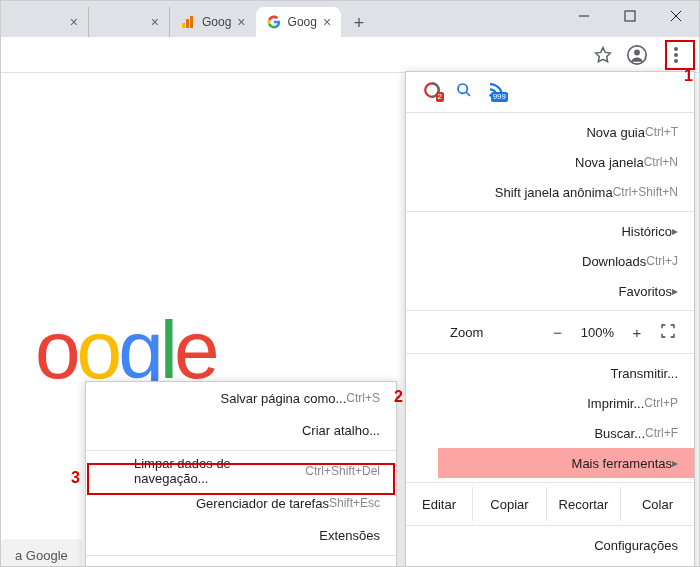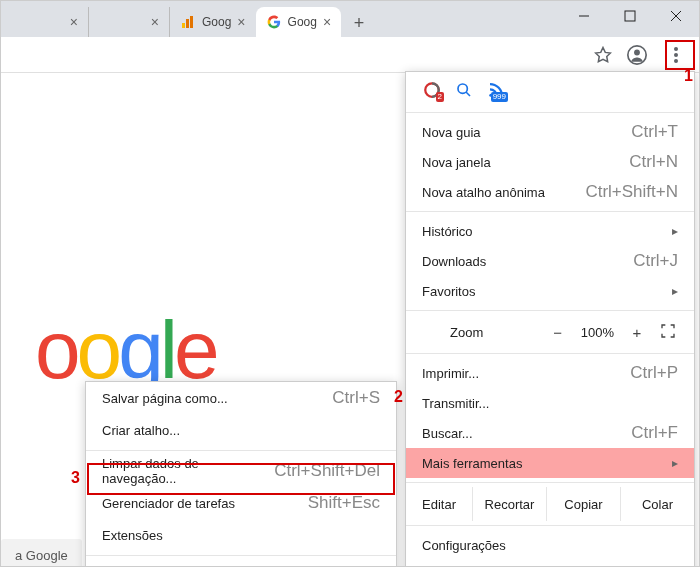--- a/index.html
+++ b/index.html
@@ -31,23 +31,23 @@
   
   
   .content { position:absolute; left:0; top:72px; right:0; bottom:0; overflow:hidden;}
   .google-logo { position:absolute; left:0; top:230px; font-size:82px; font-weight:400; letter-spacing:-4px; font-family:Arial,sans-serif;margin-left:34px;}
   .google-logo span{ display:inline-block;}
   .g1{color:#4285F4;} .g2{color:#EA4335;} .g3{color:#FBBC05;} .g5{color:#34A853;} .g6{color:#EA4335;}
   .footer-btn { position:absolute; left:0; top:466px; background:#f2f2f2; color:#555; font-size:13px; padding:9px 14px; border-radius:3px;}
   
   
   .menu { position:absolute; top:70px; right:4px; width:290px; background:#fff; border:1px solid #ccc; box-shadow:0 2px 10px rgba(0,0,0,0.2); font-size:13px; color:#222; }
-  .menu-row { height:30px; display:flex; align-items:center; padding:0 16px; justify-content:space-between;}
+  .menu-row { height:30px; display:flex; align-items:center; padding:0 16px; justify-content:flex-end;margin-left:32px;}
   .menu-row.hover { background:#fca5a5;}
-  .menu-row .shortcut { color:#888; font-size:17px;}
+  .menu-row .shortcut { color:#888; font-size:12px;}
   .menu-row .arrow { color:#666; font-size:12px;}
   .menu-sep { height:1px; background:#e5e5e5; margin:4px 0;}
   .menu-icons-row { height:36px; display:flex; align-items:center; gap:12px; padding:0 16px;}
   .ext-icon { width:20px; height:20px; display:flex; align-items:center; justify-content:center; position:relative;}
   .badge { position:absolute; bottom:-2px; right:-2px; background:#d32f2f; color:#fff; font-size:8px; padding:0 2px; border-radius:2px; line-height:10px;}
   .badge.blue{background:#1a73e8;margin-top:28px;}
   .zoom-row { height:34px; display:flex; align-items:center; padding:0 16px;}
   .zoom-row .lbl{flex:1;margin-left:28px;}
   .zoom-ctrl{display:flex; align-items:center; gap:14px;}
   .zoom-btn{width:18px; text-align:center; color:#444; font-size:15px;}
@@ -171,21 +171,21 @@
   <div class="menu-sep"></div>
   <div class="menu-row">
       <span>Nova guia</span>
       <span class="shortcut">Ctrl+T</span>
     </div>
   <div class="menu-row">
       <span>Nova janela</span>
       <span class="shortcut">Ctrl+N</span>
     </div>
   <div class="menu-row">
-      <span>Nova atalho anônima</span>
+      <span>Shift janela anônima</span>
       <span class="shortcut">Ctrl+Shift+N</span>
     </div>
   <div class="menu-sep"></div>
   <div class="menu-row">
       <span>Histórico</span>
       <span class="arrow">▸</span>
     </div>
   <div class="menu-row">
       <span>Downloads</span>
       <span class="shortcut">Ctrl+J</span>
@@ -201,39 +201,39 @@
       <span class="zoom-btn">−</span>
       <span>100%</span>
       <span class="zoom-btn">+</span>
       <span class="fullscr"><svg width="16" height="16" viewBox="0 0 24 24" fill="none" stroke="#444" stroke-width="2">
             <path d="M3 8V3h5M21 8V3h-5M3 16v5h5M21 16v5h-5"></path>
           </svg></span>
     </div>
   </div>
   <div class="menu-sep"></div>
   <div class="menu-row">
+      <span>Transmitir...</span>
+    </div>
+  <div class="menu-row">
       <span>Imprimir...</span>
       <span class="shortcut">Ctrl+P</span>
-    </div>
-  <div class="menu-row">
-      <span>Transmitir...</span>
     </div>
   <div class="menu-row">
       <span>Buscar...</span>
       <span class="shortcut">Ctrl+F</span>
     </div>
   <div class="menu-row hover">
       <span>Mais ferramentas</span>
       <span class="arrow">▸</span>
     </div>
   <div class="menu-sep"></div>
   <div class="edit-row">
     <span class="lbl">Editar</span>
+    <span class="seg">Copiar</span>
     <span class="seg">Recortar</span>
-    <span class="seg">Copiar</span>
     <span class="seg">Colar</span>
   </div>
   <div class="menu-sep"></div>
   <div class="menu-row">
       <span>Configurações</span>
     </div>
   <div class="menu-row"></div>
 
 </div>
 

